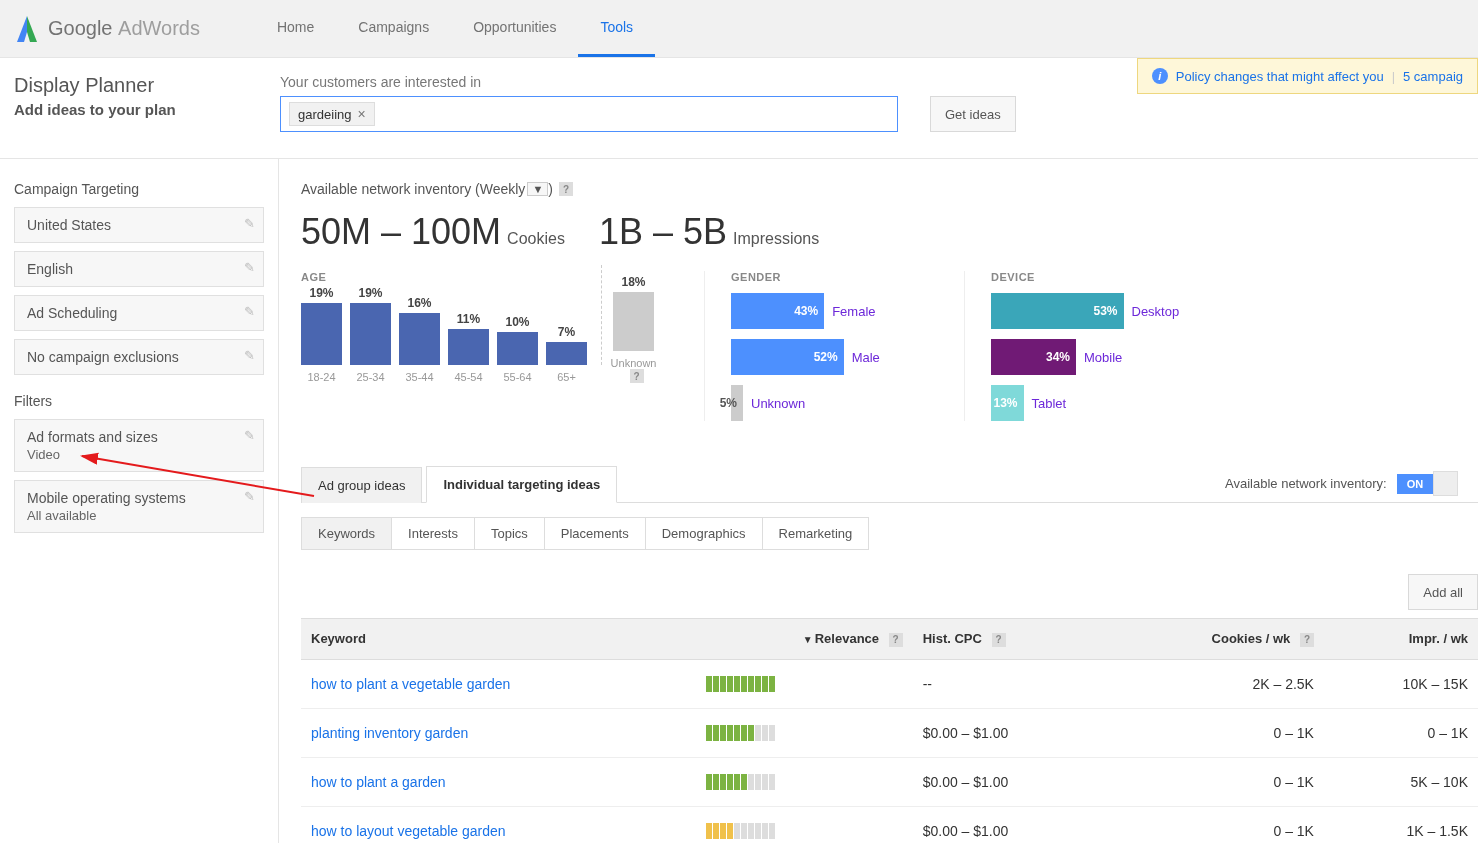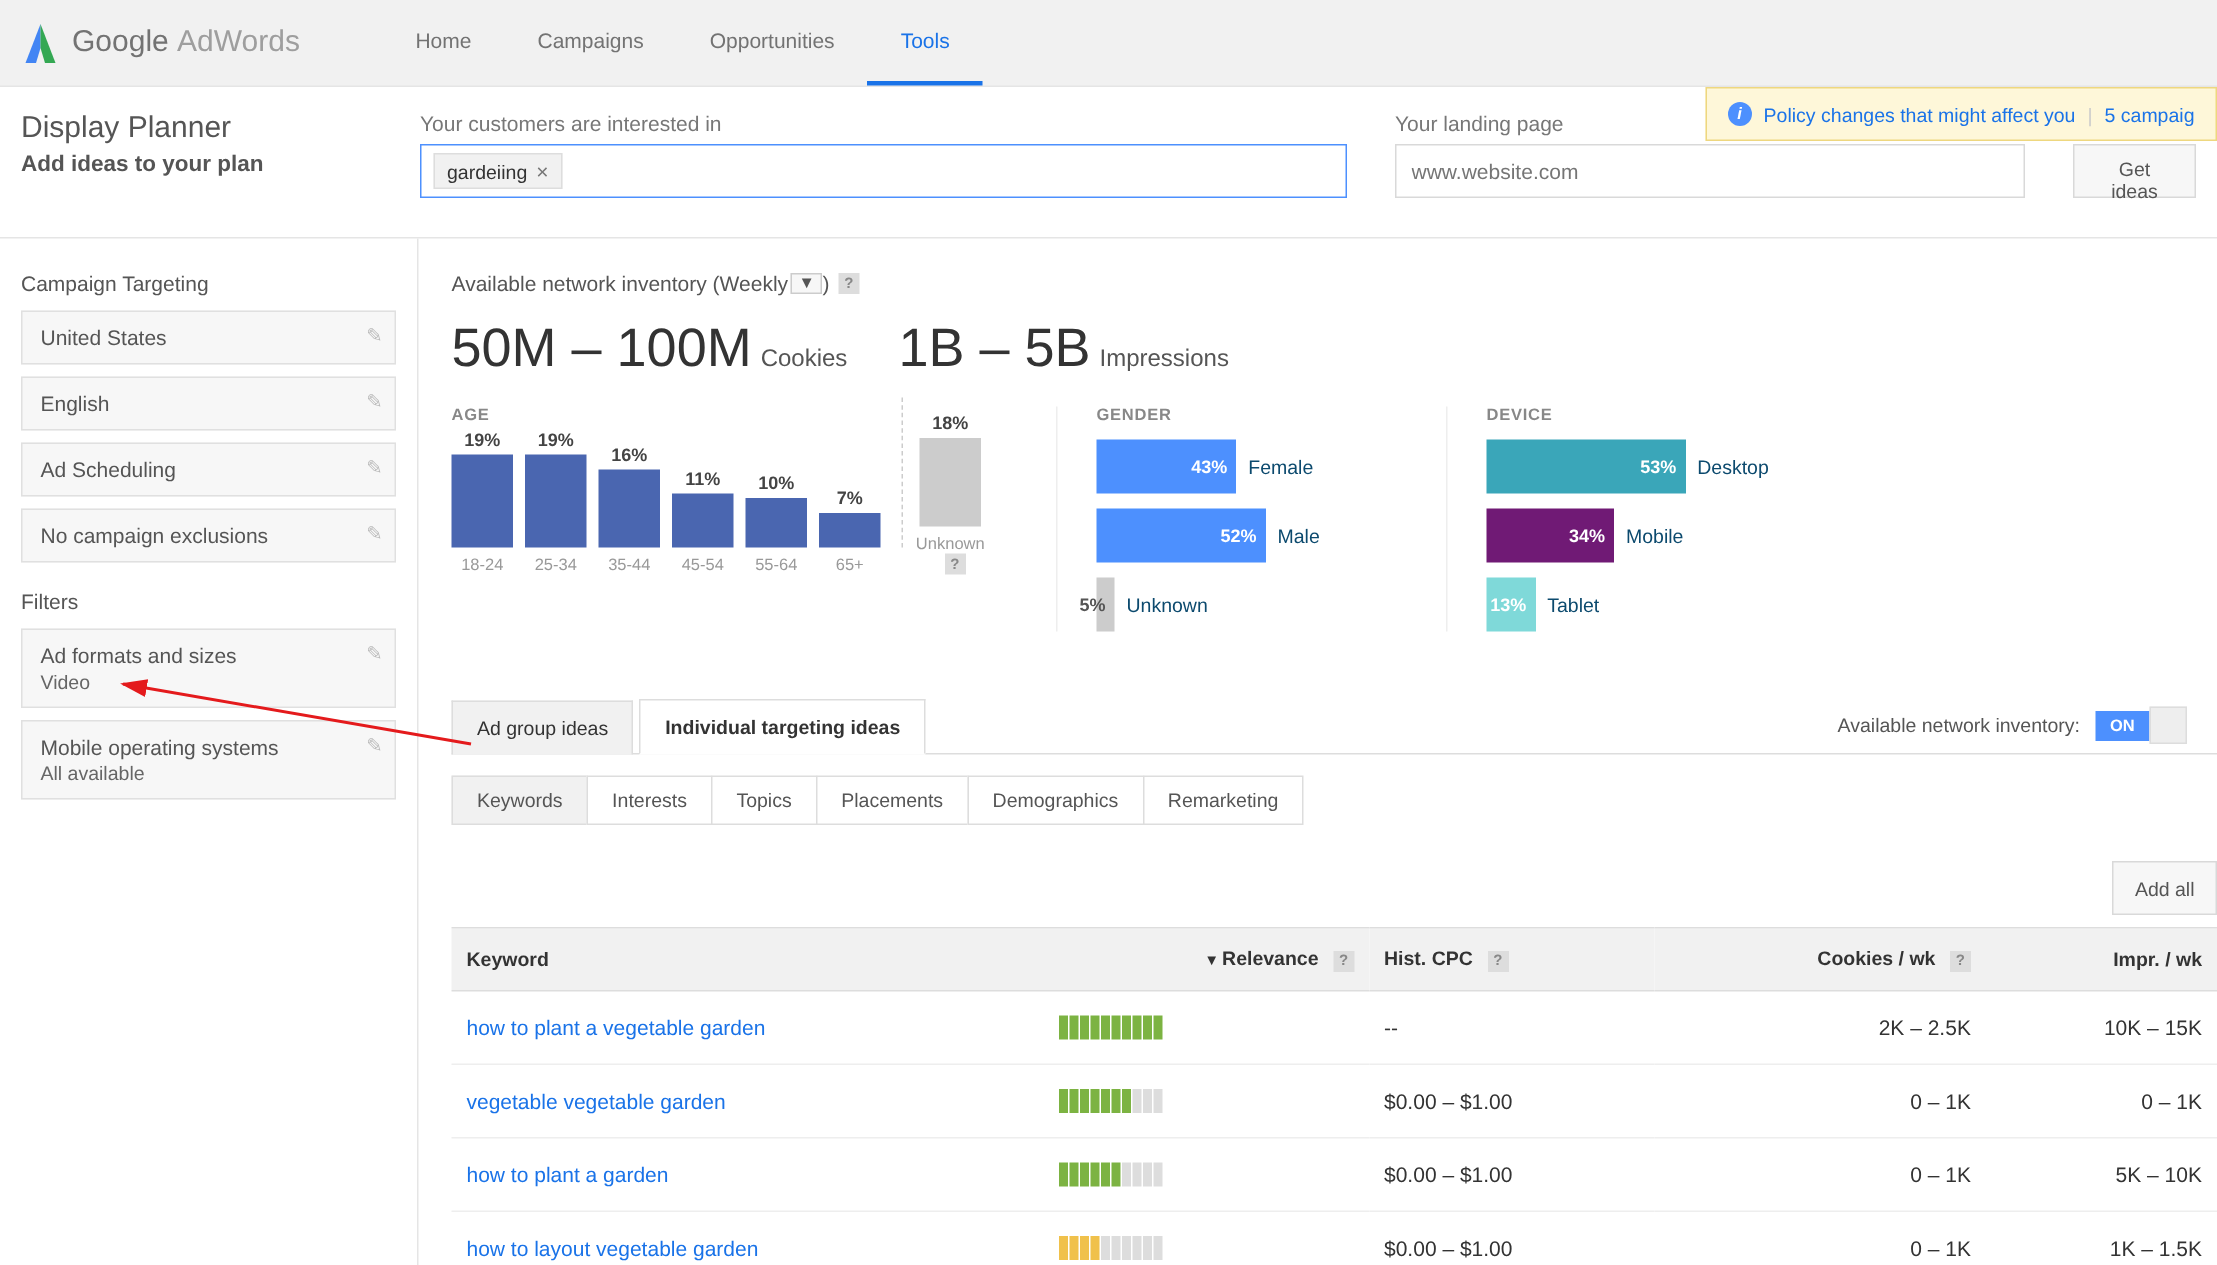--- a/index.html
+++ b/index.html
@@ -59,21 +59,21 @@
 .age-pct { font-size: 12px; color: #444; margin-bottom: 3px; font-weight: bold; }
 .age-bar { width: 100%; background: #4a66b0; }
 .age-cat { font-size: 11px; color: #999; margin-top: 6px; text-align: center; }
 .unknown-col .age-bar { background: #ccc; }
 .unknown-col { margin-left: 18px; position: relative; }
 .unk-sep { position: absolute; left: -12px; top: -10px; bottom: 18px; border-left: 1px dashed #ccc; }
 
 .hbar-list { display: flex; flex-direction: column; gap: 10px; }
 .hbar-row { display: flex; align-items: center; font-size: 12px; }
 .hbar { height: 36px; display: flex; align-items: center; justify-content: flex-end; padding-right: 6px; color: #fff; font-weight: bold; font-size: 12px; }
-.hbar-label { margin-left: 8px; color: #0c4a6e; font-size: 13px; }
+.hbar-label { margin-left: 8px; color: #6d28d9; font-size: 13px; }
 .gender-block { margin-left: 50px; padding-left: 26px; border-left: 1px solid #eee; width: 250px; }
 .device-block { margin-left: 10px; padding-left: 26px; border-left: 1px solid #eee; width: 250px; }
 
 .tabs-row { display: flex; align-items: center; margin-top: 44px; padding-right: 20px; border-bottom: 1px solid #ddd; }
 .itab { border: 1px solid #ddd; border-bottom: none; background: #f1f1f1; padding: 10px 16px; font-size: 13px; color: #333; margin-right: 4px; cursor: pointer; position: relative; top: 1px; }
 .itab.active { background: #fff; font-weight: bold; border-bottom: 1px solid #fff; }
 .inv-toggle { margin-left: auto; display: flex; align-items: center; font-size: 13px; color: #555; }
 .on-btn { background: #4d90fe; color: #fff; padding: 4px 10px; font-size: 11px; font-weight: bold; margin-left: 10px; }
 
 .subtabs-row { display: flex; margin-top: 14px; }
@@ -132,24 +132,20 @@
   </div>
   <div class="subheader-right">
     <div class="field-group">
       <div class="field-label">Your customers are interested in</div>
       <div class="tag-input">
         <span class="tag">
           <span>gardeiing</span>
           <span class="tag-x">×</span>
         </span>
       </div>
-    </div>
-    <div class="field-group">
-      <div class="field-label">Your landing page</div>
-      <input class="url-input" placeholder="www.website.com" style="">
     </div>
     <div class="field-group" style="justify-content:flex-end;">
       <button class="btn">Get ideas</button>
     </div>
   </div>
 </div>
 
 <div class="main">
 
   <div class="sidebar">
@@ -309,21 +305,21 @@
                 <span class="rel-seg g"></span>
                 <span class="rel-seg g"></span>
                 <span class="rel-seg g"></span>
               </div>
             </td>
             <td>--</td>
             <td class="right">2K – 2.5K</td>
             <td class="right">10K – 15K</td>
           </tr>
           <tr>
-            <td><a href="#">vegetable vegetable garden</a></td>
+            <td><a href="#">planting inventory garden</a></td>
             <td class="right">
               <div class="rel-bar" style="justify-content:flex-start;">
                 <span class="rel-seg g"></span>
                 <span class="rel-seg g"></span>
                 <span class="rel-seg g"></span>
                 <span class="rel-seg g"></span>
                 <span class="rel-seg g"></span>
                 <span class="rel-seg g"></span>
                 <span class="rel-seg g"></span>
                 <span class="rel-seg "></span>

